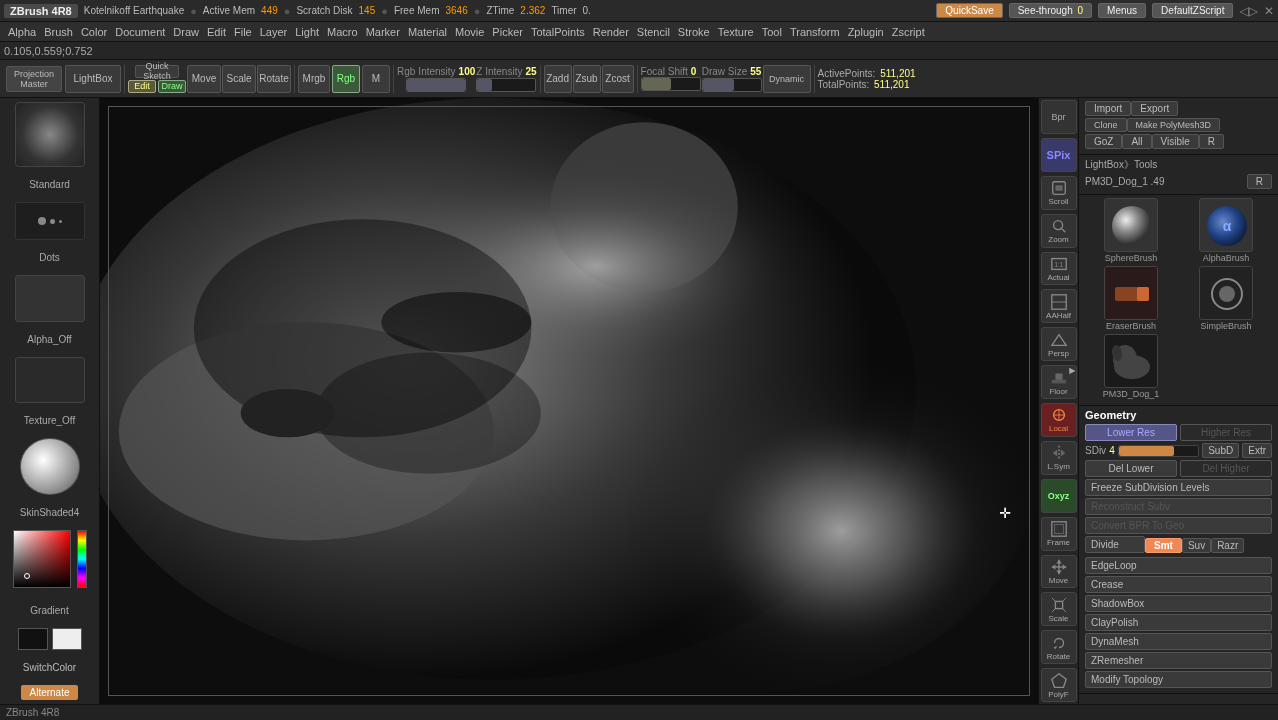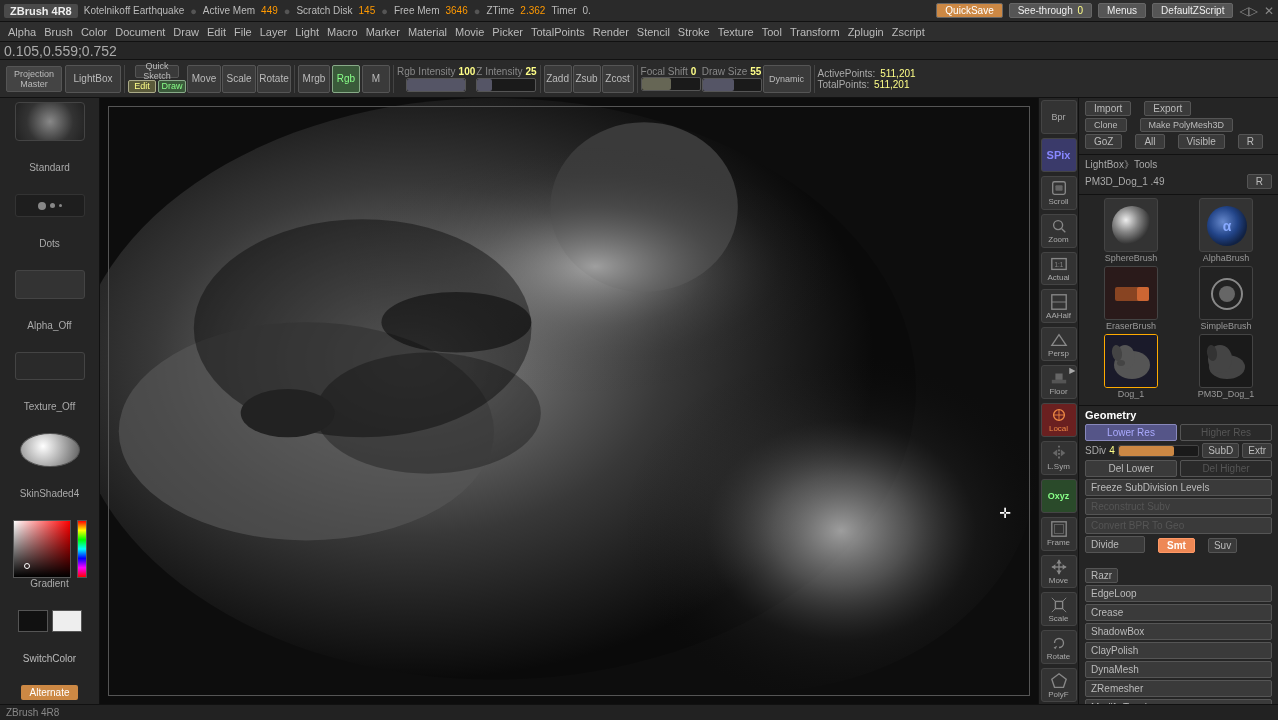--- a/index.html
+++ b/index.html
@@ -72,32 +72,32 @@
       width: 100%;
       height: 18px;
       background: #262626;
       display: flex;
       align-items: center;
       padding: 0 4px;
       border-bottom: 1px solid #111;
     }
     .coord-text {
       color: #aaa;
-      font-size: 14px;
+      font-size: 11px;
     }
 
     
     .left-panel {
       width: 100px;
       background: #252525;
       display: flex;
       flex-direction: column;
       align-items: center;
       padding: 4px 2px;
-      gap: 21px;
+      gap: 12px;
       border-right: 1px solid #111;
       overflow: hidden;
     }
     .brush-preview {
       width: 70px;
       height: 70px;
       background: radial-gradient(circle at 50% 50%, #888 0%, #333 60%, #222 100%);
       border-radius: 4px;
       border: 1px solid #444;
     }
@@ -321,21 +321,21 @@
     }
     .rp-title {
       color: #fff;
       font-size: 11px;
       font-weight: bold;
       margin-bottom: 3px;
     }
     .rp-row {
       display: flex;
       align-items: center;
-      gap: 13px;
+      gap: 0;
       margin-bottom: 2px;
       flex-wrap: wrap;
     }
     .rp-label { color: #aaa; font-size: 10px; }
     .rp-value { color: #ff8; font-size: 10px; }
     .rp-btn-small {
       background: #3a3a3a;
       border: 1px solid #555;
       color: #bbb;
       font-size: 10px;
@@ -885,33 +885,20 @@
           <div class="brush-thumb">
             <svg width="54" height="54" viewBox="0 0 54 54">
               <rect width="54" height="54" fill="#222"></rect>
               <circle cx="27" cy="27" r="15" fill="none" stroke="#888" stroke-width="2"></circle>
               <circle cx="27" cy="27" r="8" fill="#666"></circle>
             </svg>
           </div>
           <span class="brush-thumb-label">SimpleBrush</span>
         </div>
         <div class="brush-item">
-          <div class="brush-thumb selected">
-            <svg width="54" height="54" viewBox="0 0 54 54">
-              <rect width="54" height="54" fill="#1a1a2a"></rect>
-
-              <ellipse cx="27" cy="30" rx="18" ry="14" fill="#555"></ellipse>
-              <ellipse cx="20" cy="22" rx="10" ry="12" fill="#555"></ellipse>
-              <ellipse cx="12" cy="18" rx="5" ry="8" fill="#444" transform="rotate(-10,12,18)"></ellipse>
-              <ellipse cx="16" cy="28" rx="4" ry="3" fill="#444"></ellipse>
-            </svg>
-          </div>
-          <span class="brush-thumb-label">Dog_1</span>
-        </div>
-        <div class="brush-item">
           <div class="brush-thumb">
             <svg width="54" height="54" viewBox="0 0 54 54">
               <rect width="54" height="54" fill="#1a1a1a"></rect>
               <ellipse cx="27" cy="32" rx="18" ry="12" fill="#444"></ellipse>
               <ellipse cx="20" cy="24" rx="12" ry="14" fill="#444"></ellipse>
               <ellipse cx="12" cy="18" rx="5" ry="8" fill="#333" transform="rotate(-10,12,18)"></ellipse>
             </svg>
           </div>
           <span class="brush-thumb-label">PM3D_Dog_1</span>
         </div>

